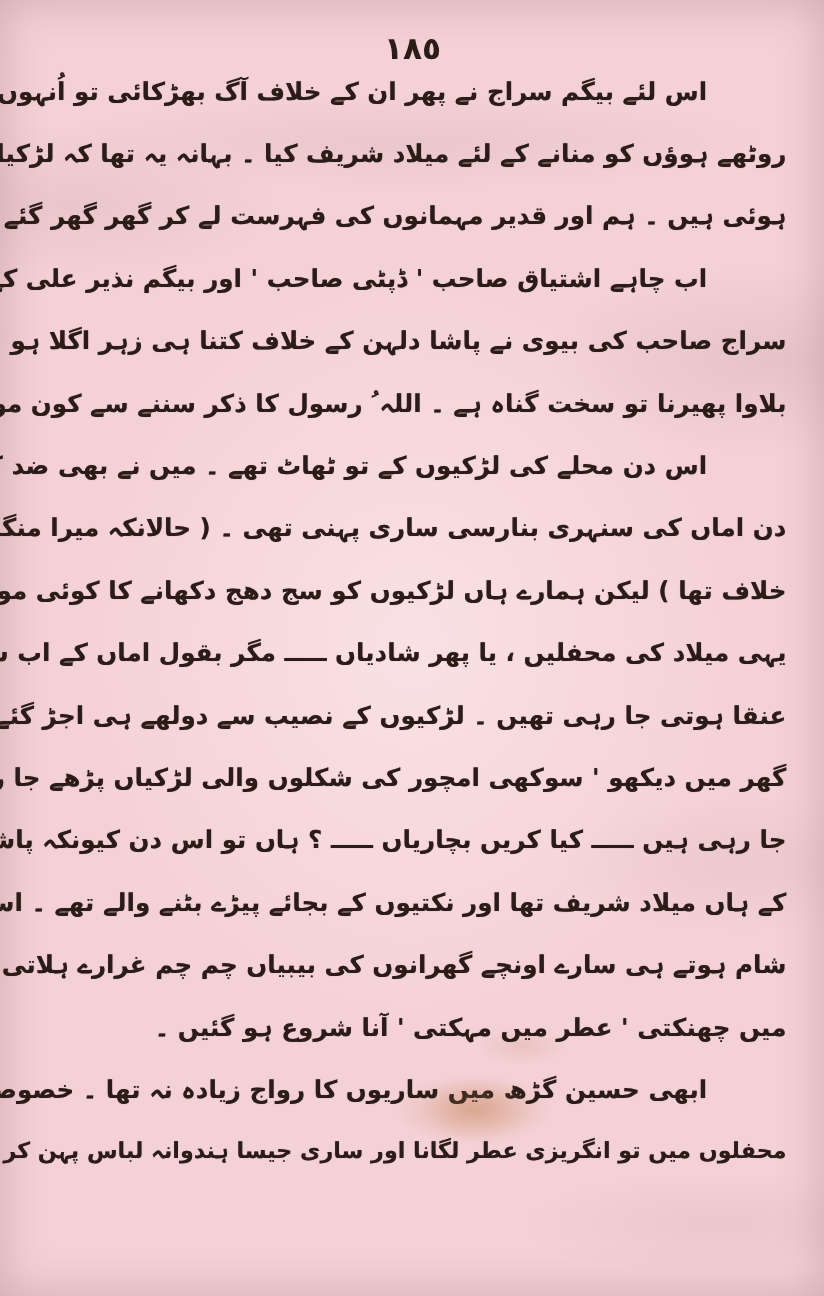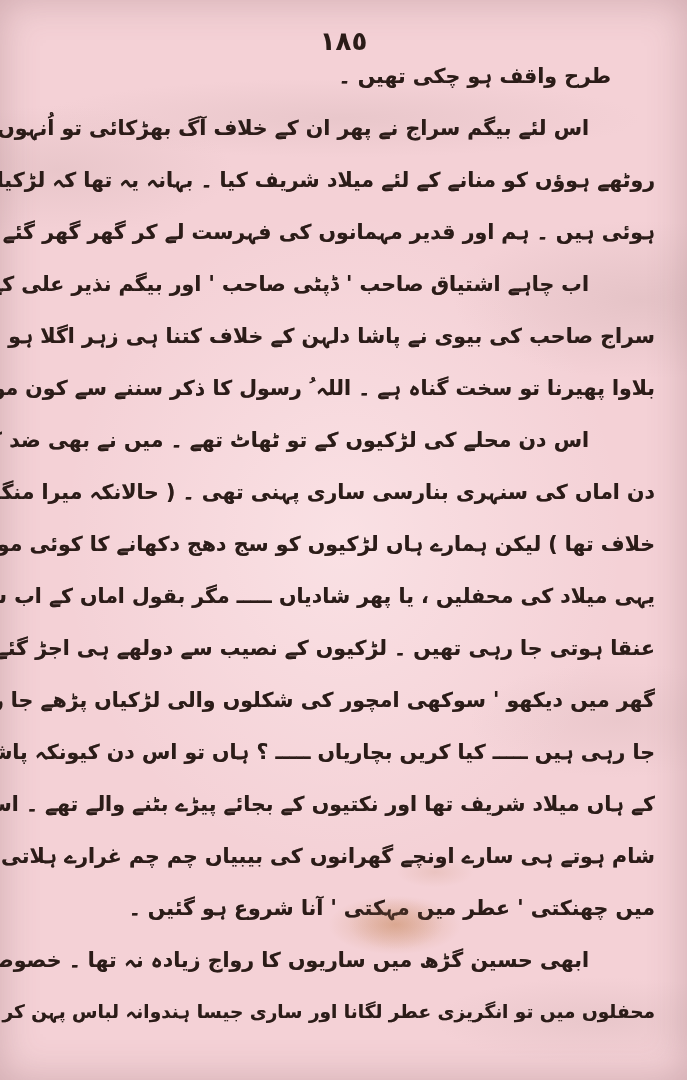--- a/index.html
+++ b/index.html
@@ -45,21 +45,20 @@
   .line.cont{padding-right:44px;text-align:right;text-align-last:right;}
   .line.small{font-size:18.5px;}
 </style>
 </head>
 <body>
 
 <div class="page">
   <div class="pagenum">١٨٥</div>
 
   <div class="textblock">
-    <div class="line cont">طرح واقف ہو چکی تھیں ۔</div>
     <div class="line indent">اس لئے بیگم سراج نے پھر ان کے خلاف آگ بھڑکائی تو اُنہوں نے سب</div>
     <div class="line">روٹھے ہوؤں کو منانے کے لئے میلاد شریف کیا ۔ بہانہ یہ تھا کہ لڑکیاں پاس</div>
     <div class="line end">ہوئی ہیں ۔ ہم اور قدیر مہمانوں کی فہرست لے کر گھر گھر گئے ۔</div>
     <div class="line indent">اب چاہے اشتیاق صاحب ' ڈپٹی صاحب ' اور بیگم نذیر علی کے ہاں</div>
     <div class="line">سراج صاحب کی بیوی نے پاشا دلہن کے خلاف کتنا ہی زہر اگلا ہو ' لیکن میلاد کا</div>
     <div class="line">بلاوا پھیرنا تو سخت گناہ ہے ۔ اللہ ُ رسول کا ذکر سننے سے کون موا کافر انکار کر سکتا ہی</div>
     <div class="line indent">اس دن محلے کی لڑکیوں کے تو ٹھاٹ تھے ۔ میں نے بھی ضد کر کے اس</div>
     <div class="line">دن اماں کی سنہری بنارسی ساری پہنی تھی ۔ ( حالانکہ میرا منگیتر فیشن کے سخت</div>
     <div class="line">خلاف تھا ) لیکن ہمارے ہاں لڑکیوں کو سج دھج دکھانے کا کوئی موقع تھا تو</div>
     <div class="line">یہی میلاد کی محفلیں ، یا پھر شادیاں ـــــ مگر بقول اماں کے اب شادیاں تو</div>

